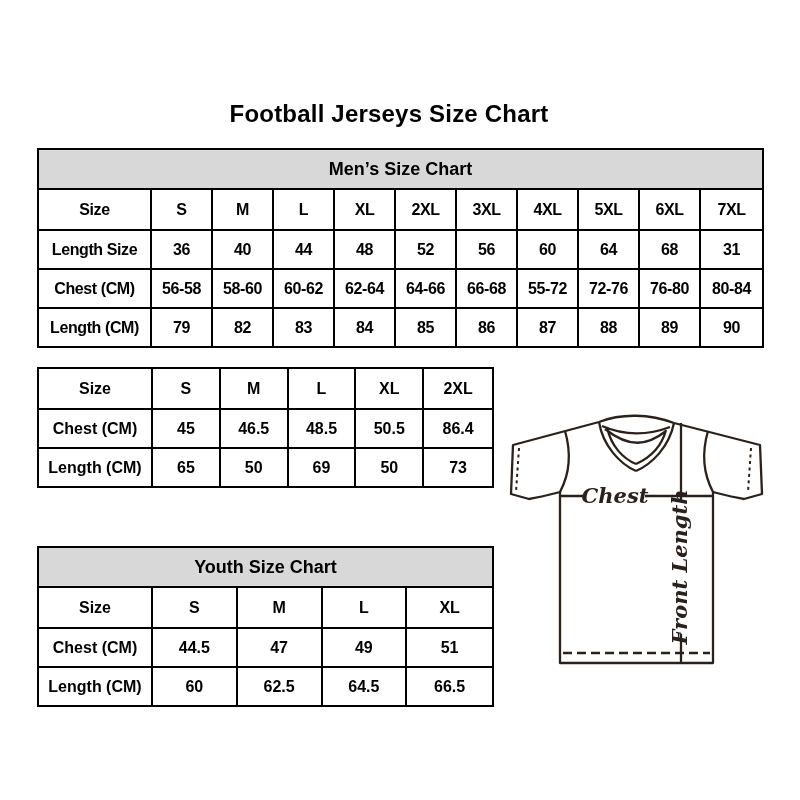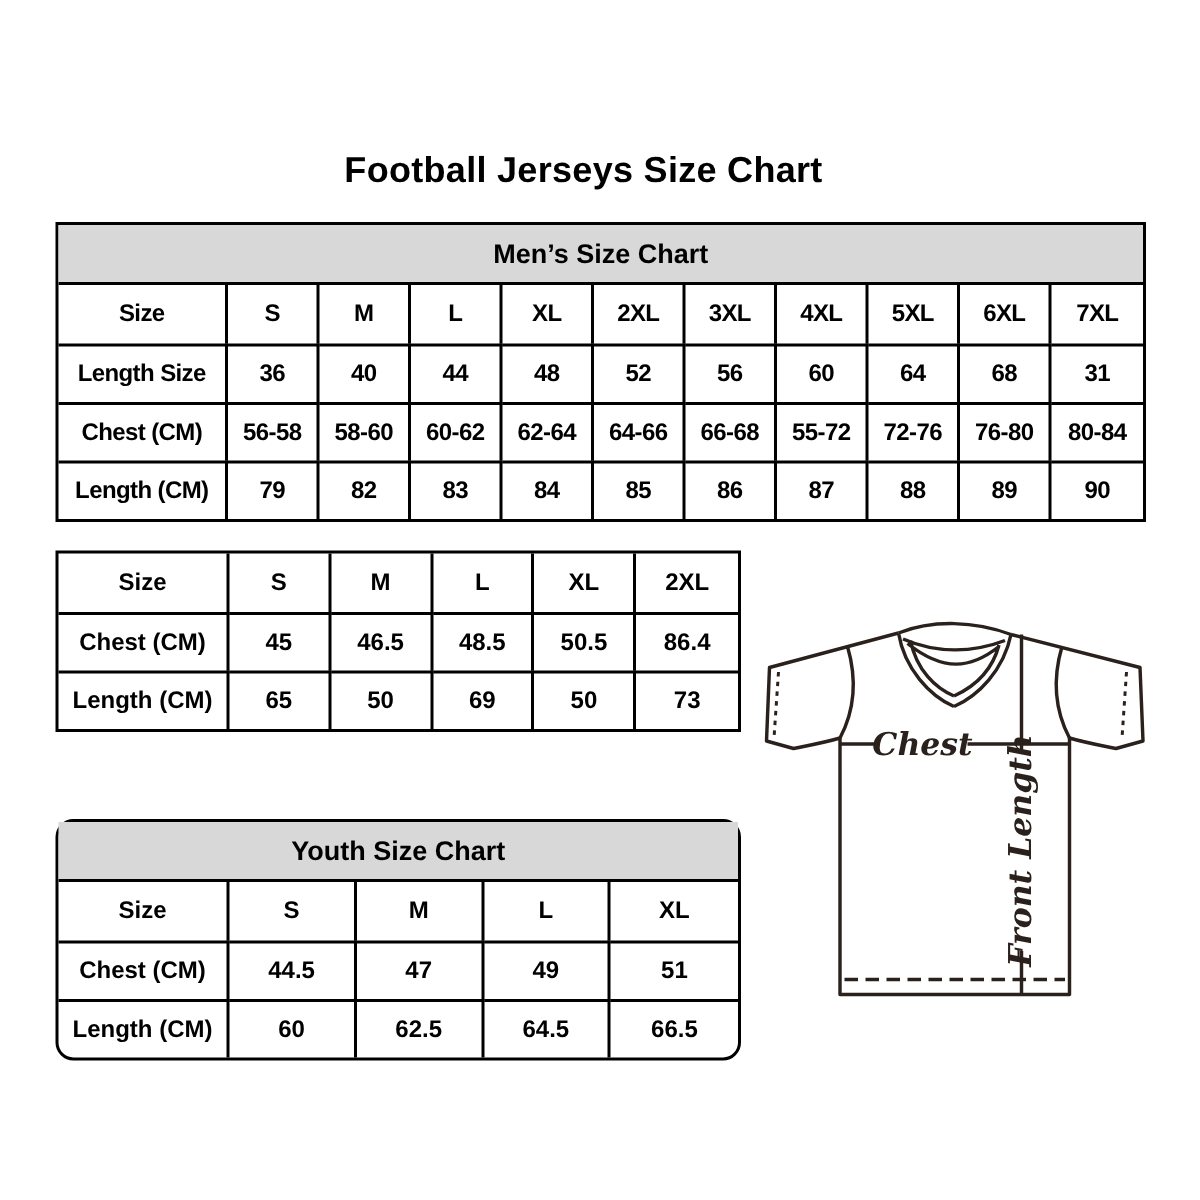--- a/index.html
+++ b/index.html
@@ -9,21 +9,21 @@
   }
   .title{
     position:absolute;top:100px;left:0;width:778px;text-align:center;
     font-size:24px;font-weight:bold;letter-spacing:0.2px;
   }
   .sizetable{
     position:absolute;border:2px solid #000;background:#fff;box-sizing:border-box;
   }
   .men{left:37px;top:148px;width:727px;}
   .women{left:37px;top:367px;width:457px;}
-  .youth{left:37px;top:546px;width:457px;border-radius:12px;}
+  .youth{left:37px;top:546px;width:457px;}
   .tcap{
     height:38px;background:#d8d8d8;border-bottom:2px solid #000;
     display:flex;align-items:center;justify-content:center;
     font-size:18px;font-weight:bold;
   }
   .tgrid{display:grid;grid-auto-rows:39px;text-align:right;}
   .cols10{grid-template-columns:113px repeat(10,1fr);}
   .cols5{grid-template-columns:114px repeat(5,1fr);}
   .cols4{grid-template-columns:114px repeat(4,1fr);}
   .trow{display:contents;}

